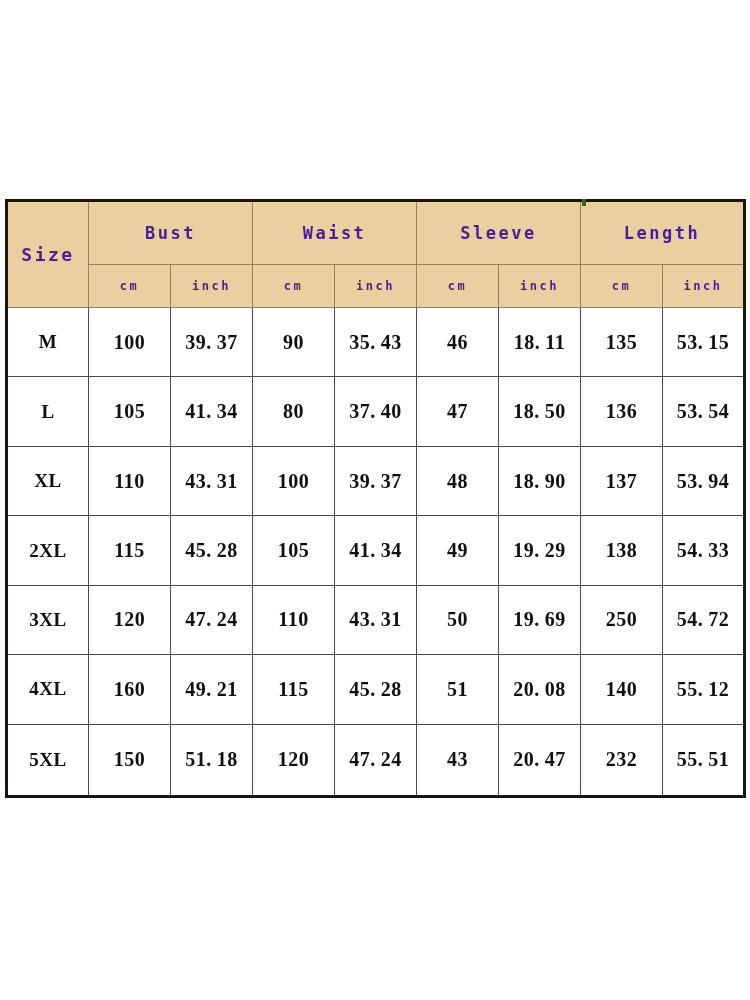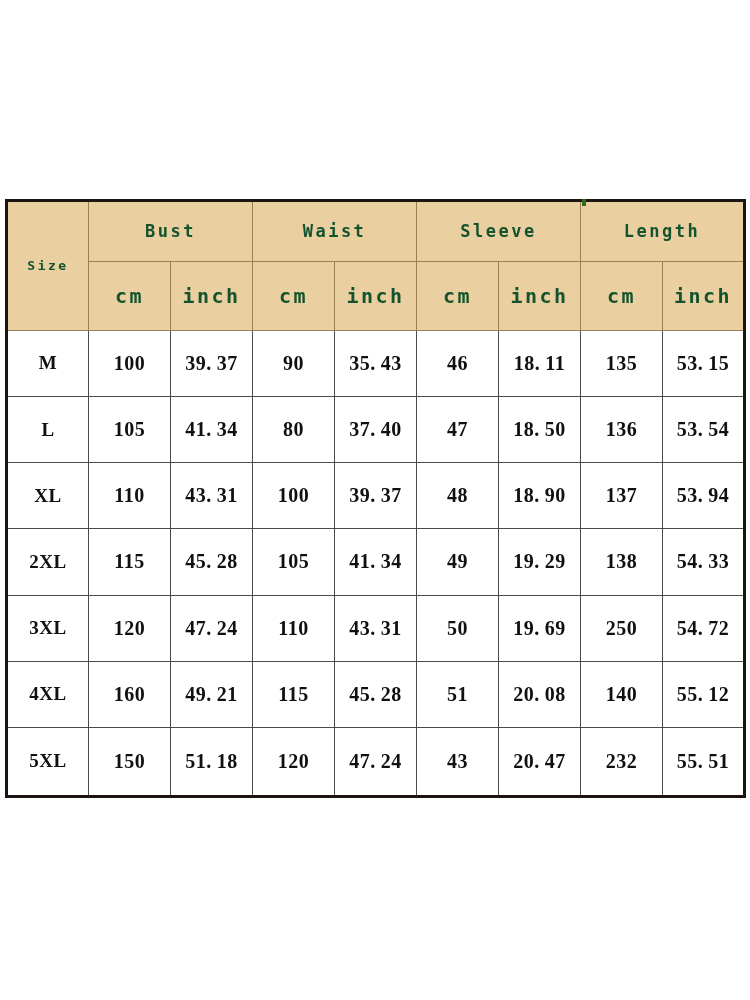--- a/index.html
+++ b/index.html
@@ -36,33 +36,33 @@
     border: 1px solid #4a4a4a;
     text-align: center;
     vertical-align: middle;
     padding: 0;
   }
 
   
   .hdr {
     background: #eacfa0;
     border: 1px solid #9c7f55 !important;
-    color: #14532d;
+    color: #4c1d95;
     font-family: "DejaVu Sans Mono", "Liberation Mono", monospace;
     font-weight: bold;
     letter-spacing: 2.5px;
   }
   .hdr-size {
-    font-size: 13px;
+    font-size: 18px;
   }
   .hdr-group {
     font-size: 17px;
   }
   .hdr-unit {
-    font-size: 20px;
+    font-size: 12px;
   }
 
   
   .cell {
     font-family: "Liberation Serif", "DejaVu Serif", serif;
     font-weight: bold;
     font-size: 20px;
     color: #101010;
     letter-spacing: 0.5px;
   }

